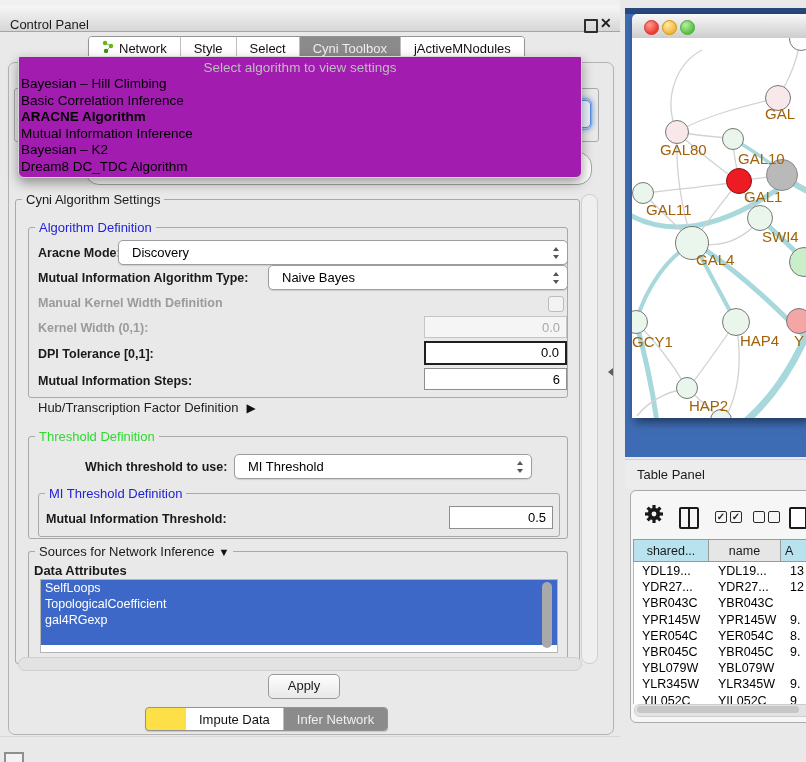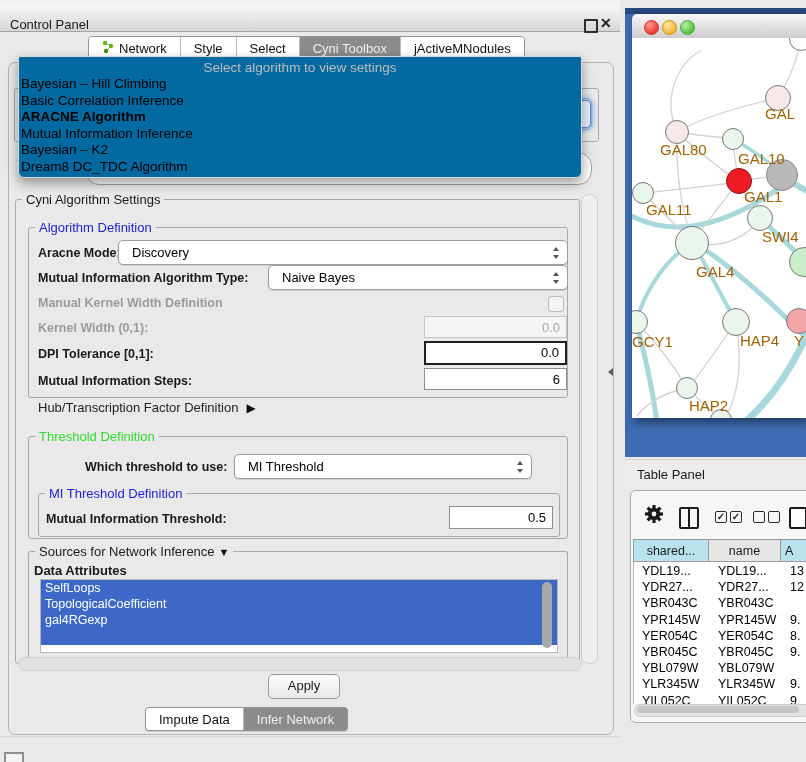--- a/index.html
+++ b/index.html
@@ -34,21 +34,21 @@
     font-size:13px;white-space:nowrap;}
   #hidden-grp-a{left:14px;top:88px;width:583px;height:52px;}
   #hidden-combo-a{left:20px;top:98px;width:570px;height:30px;background:#fff;
     border:1px solid #a5a5a5;border-radius:6px;}
   #hidden-combo-a-btn{left:572px;top:100px;width:17px;height:26px;background:#e8f0fb;
     border:1px solid #5b8dd8;border-radius:5px;box-shadow:0 0 5px 2px #85b0ea;}
   #hidden-combo-b{left:85px;top:152px;width:505px;height:31px;background:#fdfdfd;
     border:1px solid #a5a5a5;border-radius:14px;}
 
   
-  #dd{left:18px;top:56px;width:562px;height:120px;background:#0369a1;border:1px solid #d8d8d8;
+  #dd{left:18px;top:56px;width:562px;height:120px;background:#a21caf;border:1px solid #d8d8d8;
     border-radius:2px 2px 6px 6px;box-shadow:0 5px 12px rgba(0,0,0,.38);z-index:20;}
   #dd-ph{top:3px;left:0;width:100%;text-align:center;color:#bdbdbd;font-size:13.5px;}
   .dd-item{position:absolute;left:2px;font-size:13.5px;color:#000;white-space:nowrap;}
   .dd-item.b{font-weight:bold;}
 
   
   #cyni-grp{left:15px;top:199px;width:563px;height:463px;}
   #cyni-scroll{left:581px;top:194px;width:15px;height:468px;background:#efefef;
     border:1px solid #cfcfcf;border-radius:8px;}
 
@@ -82,22 +82,22 @@
   .attr-item{height:16.2px;line-height:16.2px;padding-left:4px;font-size:12.5px;
     background:#3e68c8;color:#fff;white-space:nowrap;}
   #attr-thumb{left:542px;top:582px;width:10px;height:66px;background:#a9a9a9;border-radius:5px;}
 
   #hscroll{left:18px;top:657px;width:562px;height:12px;background:#e2e2e2;
     border:1px solid #cfcfcf;border-radius:7px;}
 
   #apply-btn{left:268px;top:674px;width:70px;height:23px;background:linear-gradient(#fdfdfd,#e8e8e8);
     border:1px solid #9a9a9a;border-radius:5px;text-align:center;line-height:22px;font-size:13px;}
 
-  #bottom-tabs{left:145px;top:707px;height:22px;display:flex;background:#0ea5e9;
-    border:1px solid #949494;border-radius:4px;overflow:hidden;box-shadow:0 1px 1px rgba(0,0,0,.15);}
+  #bottom-tabs{left:145px;top:707px;height:22px;display:flex;background:#fde047;
+    border:1px solid #949494;border-radius:4px;overflow:hidden;box-shadow:0 1px 1px rgba(0,0,0,.15);padding-left:40px;}
 
   #cp-bottomline{left:0;top:736px;width:620px;height:1px;background:#d8d8d8;}
   #mini-icon{left:4px;top:752px;width:16px;height:14px;border:2px solid #8f8f8f;background:#f2f2f2;}
 
   
   #splitter-grip{left:608px;top:368px;width:0;height:0;border-top:4px solid transparent;
     border-bottom:4px solid transparent;border-right:5px solid #5c5c5c;}
 
   
   #blue-area{left:625px;top:8px;width:181px;height:449px;background:#3e6cb4;}
@@ -333,21 +333,21 @@
       <div class="nd c-salmon" style="left:154px;top:270px;width:26px;height:26px;"></div>
       <div class="nd c-green" style="left:44px;top:339px;width:22px;height:22px;"></div>
       <div class="nd c-green" style="left:78px;top:371px;width:22px;height:22px;"></div>
 
       <div class="nlabel" style="left:133px;top:67px;">GAL</div>
       <div class="nlabel" style="left:28px;top:103px;">GAL80</div>
       <div class="nlabel" style="left:106px;top:112px;">GAL10</div>
       <div class="nlabel" style="left:112px;top:150px;">GAL1</div>
       <div class="nlabel" style="left:14px;top:163px;">GAL11</div>
       <div class="nlabel" style="left:130px;top:190px;">SWI4</div>
-      <div class="nlabel" style="left:64px;top:225px;">GAL4</div>
+      <div class="nlabel" style="left:64px;top:213px;">GAL4</div>
       <div class="nlabel" style="left:0px;top:295px;">GCY1</div>
       <div class="nlabel" style="left:108px;top:294px;">HAP4</div>
       <div class="nlabel" style="left:162px;top:294px;">Y</div>
       <div class="nlabel" style="left:57px;top:359px;">HAP2</div>
     </div>
   </div>
 </div>
 
 <div class="abs" id="tp-header">
   <span id="tp-title">Table Panel</span>

